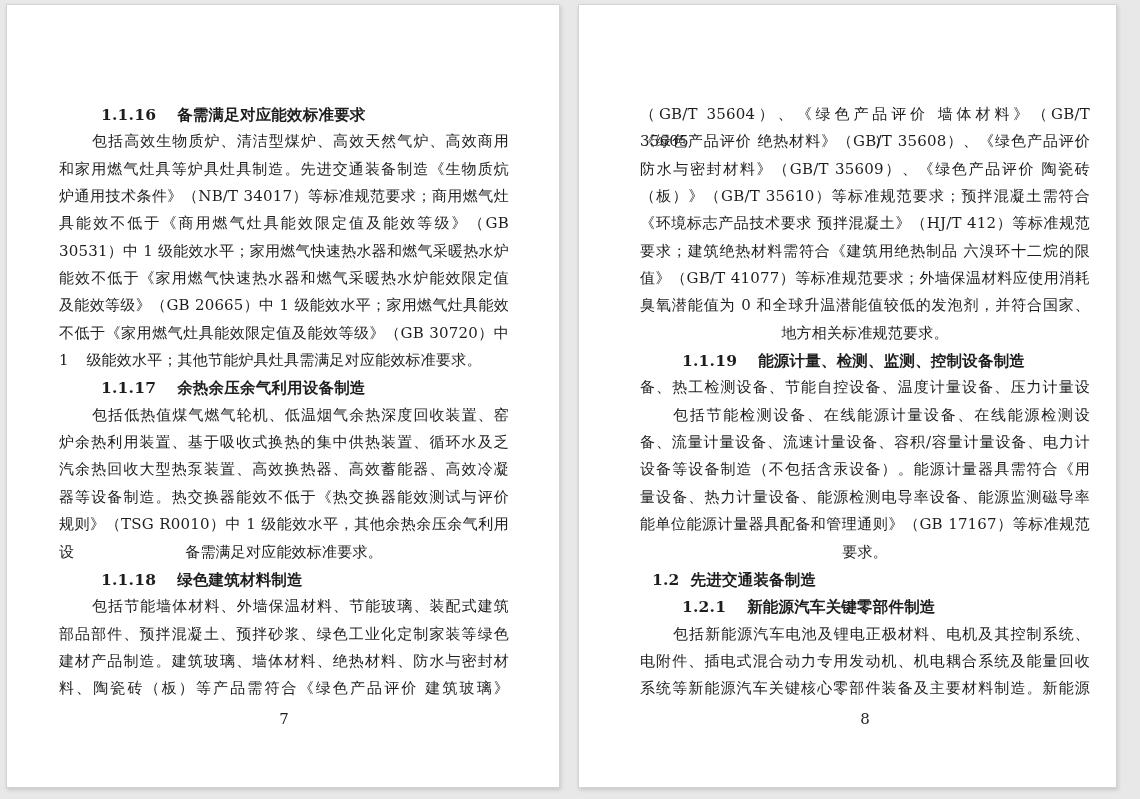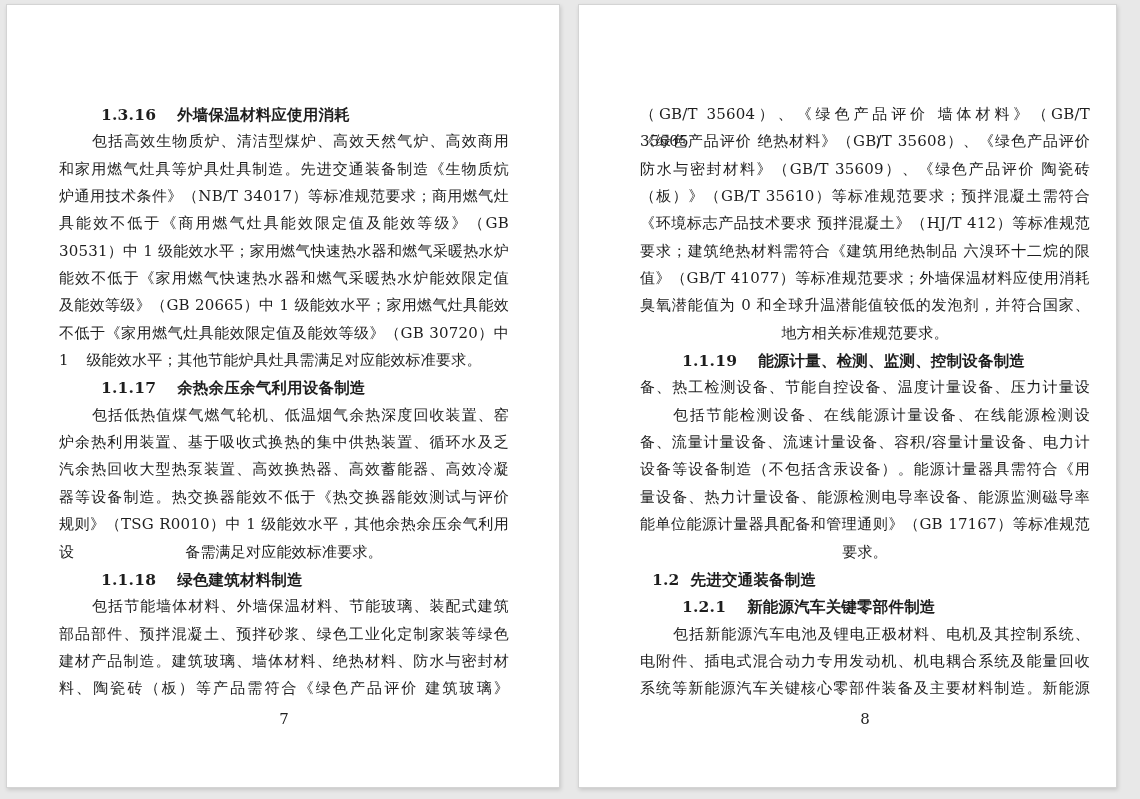--- a/index.html
+++ b/index.html
@@ -64,21 +64,21 @@
     height: 22px;
     line-height: 22px;
   }
 </style>
 </head>
 <body>
 
 <div class="spread">
   <div class="page left">
     <div class="content">
-        <div class="line heading"><span class="num">1.3.16</span><span>外墙保温材料应使用消耗</span></div>
+        <div class="line heading"><span class="num">1.1.16</span><span>备需满足对应能效标准要求</span></div>
         <div class="line first">包括高效生物质炉、清洁型煤炉、高效天然气炉、高效商用</div>
         <div class="line body">和家用燃气灶具等炉具灶具制造。先进交通装备制造《生物质炕</div>
         <div class="line body">炉通用技术条件》（NB/T 34017）等标准规范要求；商用燃气灶</div>
         <div class="line body">具能效不低于《商用燃气灶具能效限定值及能效等级》（GB</div>
         <div class="line body">30531）中 1 级能效水平；家用燃气快速热水器和燃气采暖热水炉</div>
         <div class="line body">能效不低于《家用燃气快速热水器和燃气采暖热水炉能效限定值</div>
         <div class="line body">及能效等级》（GB 20665）中 1 级能效水平；家用燃气灶具能效</div>
         <div class="line body">不低于《家用燃气灶具能效限定值及能效等级》（GB 30720）中 1</div>
         <div class="line end">级能效水平；其他节能炉具灶具需满足对应能效标准要求。</div>
         <div class="line heading"><span class="num">1.1.17</span><span>余热余压余气利用设备制造</span></div>

